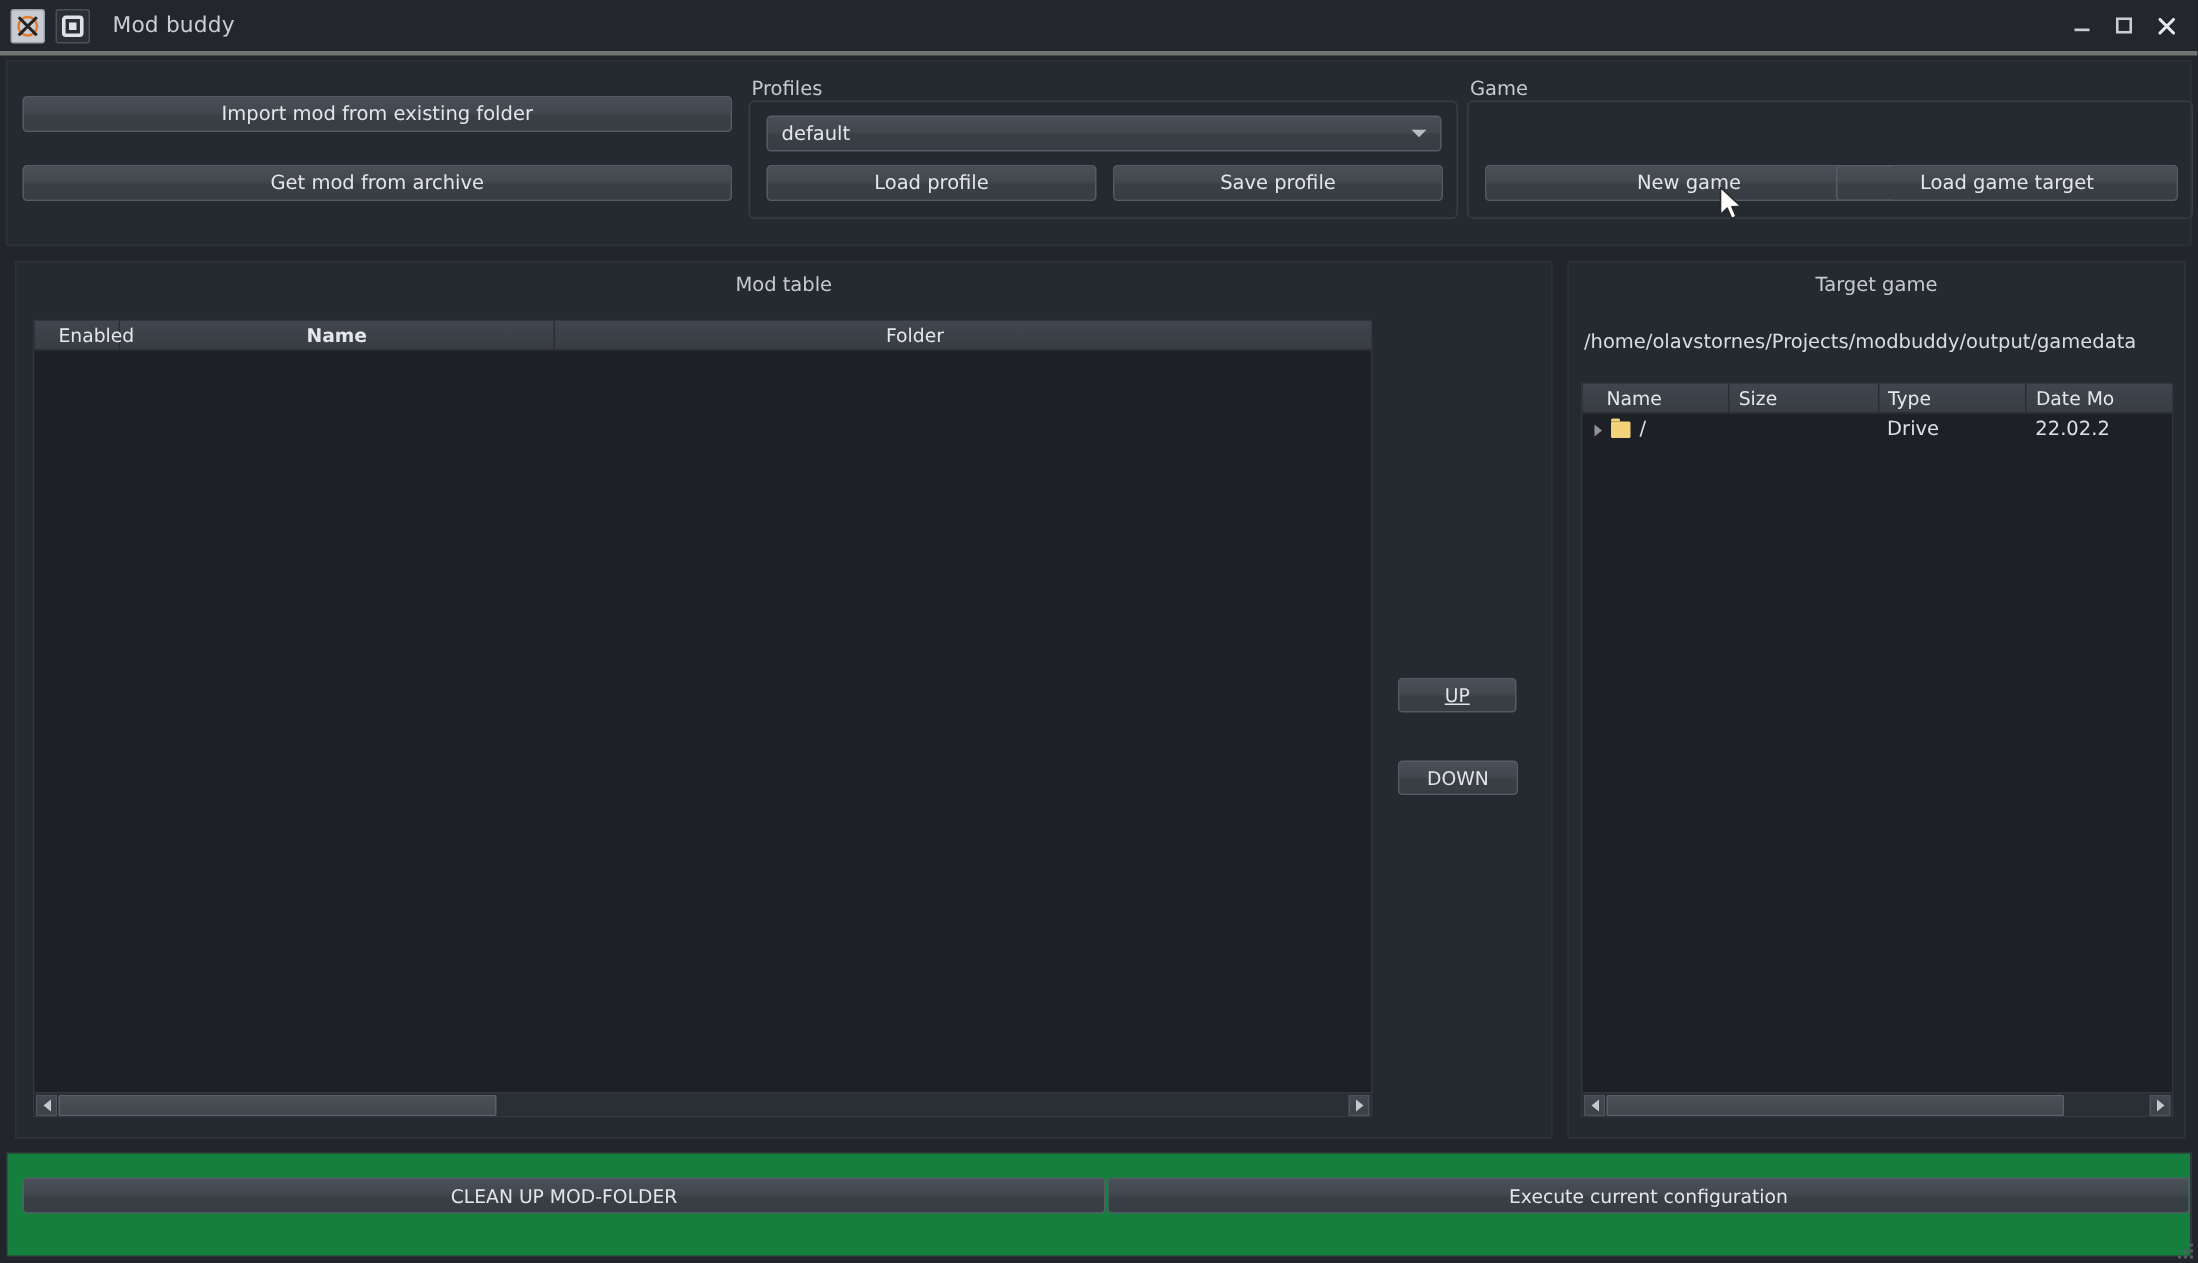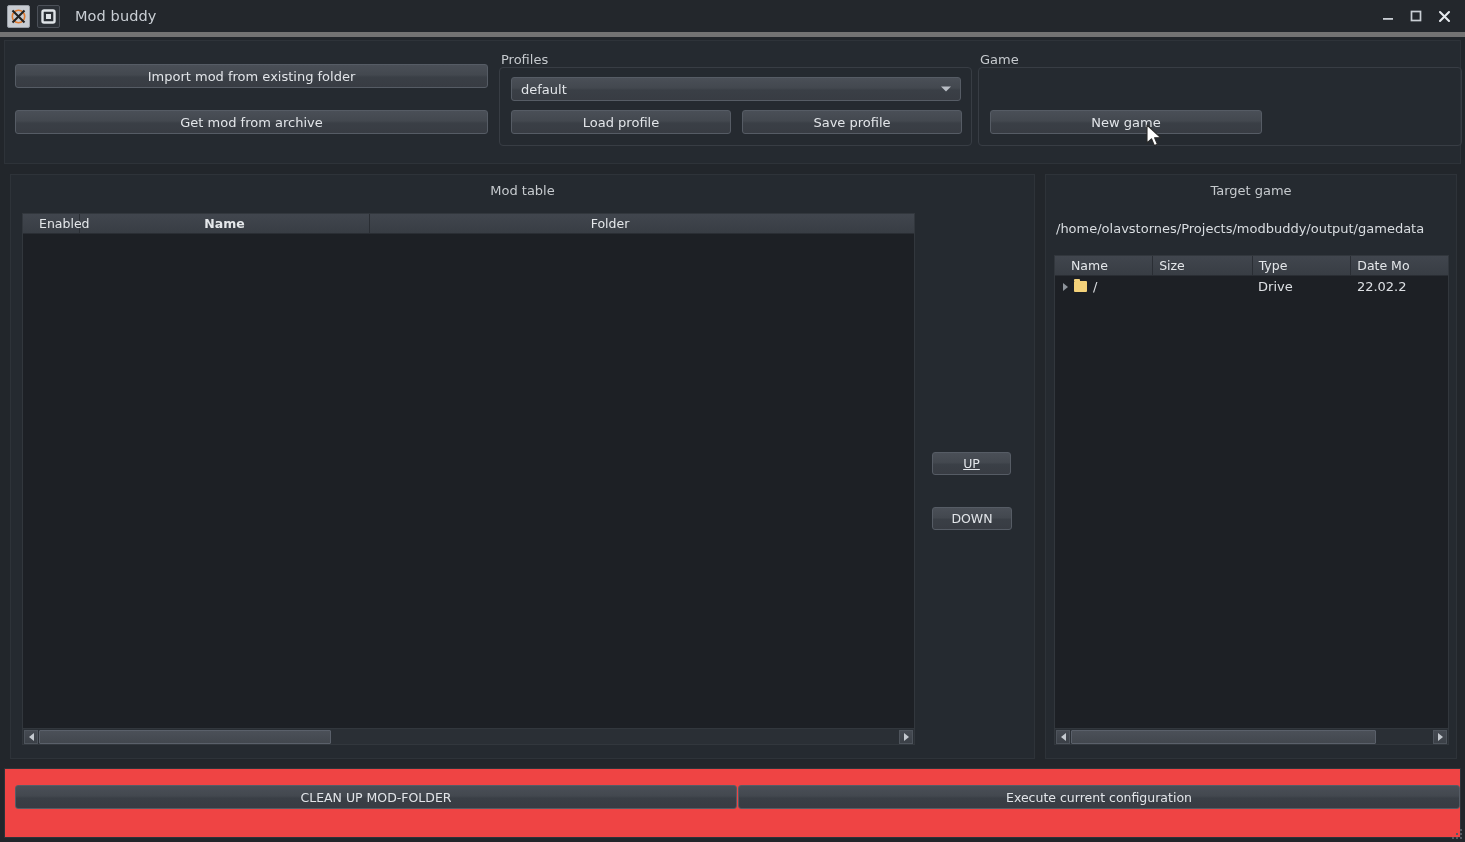--- a/index.html
+++ b/index.html
@@ -9,21 +9,21 @@
     font-family: "DejaVu Sans", "Liberation Sans", sans-serif;
     overflow: hidden;
   }
   body { position: relative; color: #d6d9dd; font-size: 13px; }
 
   
   .titlebar {
     position: absolute; left: 0; top: 0; width: 1465px; height: 37px;
     background: #23272c;
     display: flex; align-items: center;
-    border-bottom: 5px solid #737373;
+    border-bottom: 3px solid #737373;
   }
   .tb-icon {
     width: 23px; height: 23px; margin-left: 7px;
     border: 1px solid #4c5159; border-radius: 2px;
     background: #2b3036;
     display: flex; align-items: center; justify-content: center;
     flex: none;
   }
   .tb-icon.first { background: #c8ccd2; border-color: #9aa0a8; }
   .tb-title {
@@ -210,21 +210,21 @@
   }
   .folder-ico:before {
     content: ""; position: absolute; left: 0; top: -2px;
     width: 6px; height: 2px; background: #f4d27a; border-radius: 1px 1px 0 0;
   }
   .ft-body { height: 448px; background: #1d2025; }
 
   
   .bottombar {
     position: absolute; left: 4px; top: 768px; width: 1457px; height: 70px;
-    background: #ef4444; border: 1px solid #2e3339;
+    background: #15803d; border: 1px solid #2e3339;
   }
   .btn-cleanup {
     position: absolute; left: 10px; top: 16px; width: 722px; height: 24px;
     font-size: 12.5px;
   }
   .btn-execute {
     position: absolute; left: 733px; top: 16px; width: 722px; height: 24px;
     font-size: 12.5px;
   }
 
@@ -280,20 +280,21 @@
   <div class="combo combo-profile">
     <span>default</span>
     <span class="arrow"></span>
   </div>
   <div class="btn btn-saveprofile">Save profile</div>
   <div class="btn btn-loadprofile">Load profile</div>
 
   <div class="group-label lbl-game">Game</div>
   <div class="groupbox gb-game"></div>
   <div class="btn btn-newgame">New game</div>
+  <div class="btn btn-loadgame">Load game target</div>
 </div>
 
 <div class="panel-left">
   <div class="panel-title">Mod table</div>
 
   <div class="modtable">
     <div class="mt-header">
       <div class="mt-th enabled">Enabled</div>
       <div class="mt-th name">Name</div>
       <div class="mt-th folder">Folder</div>

